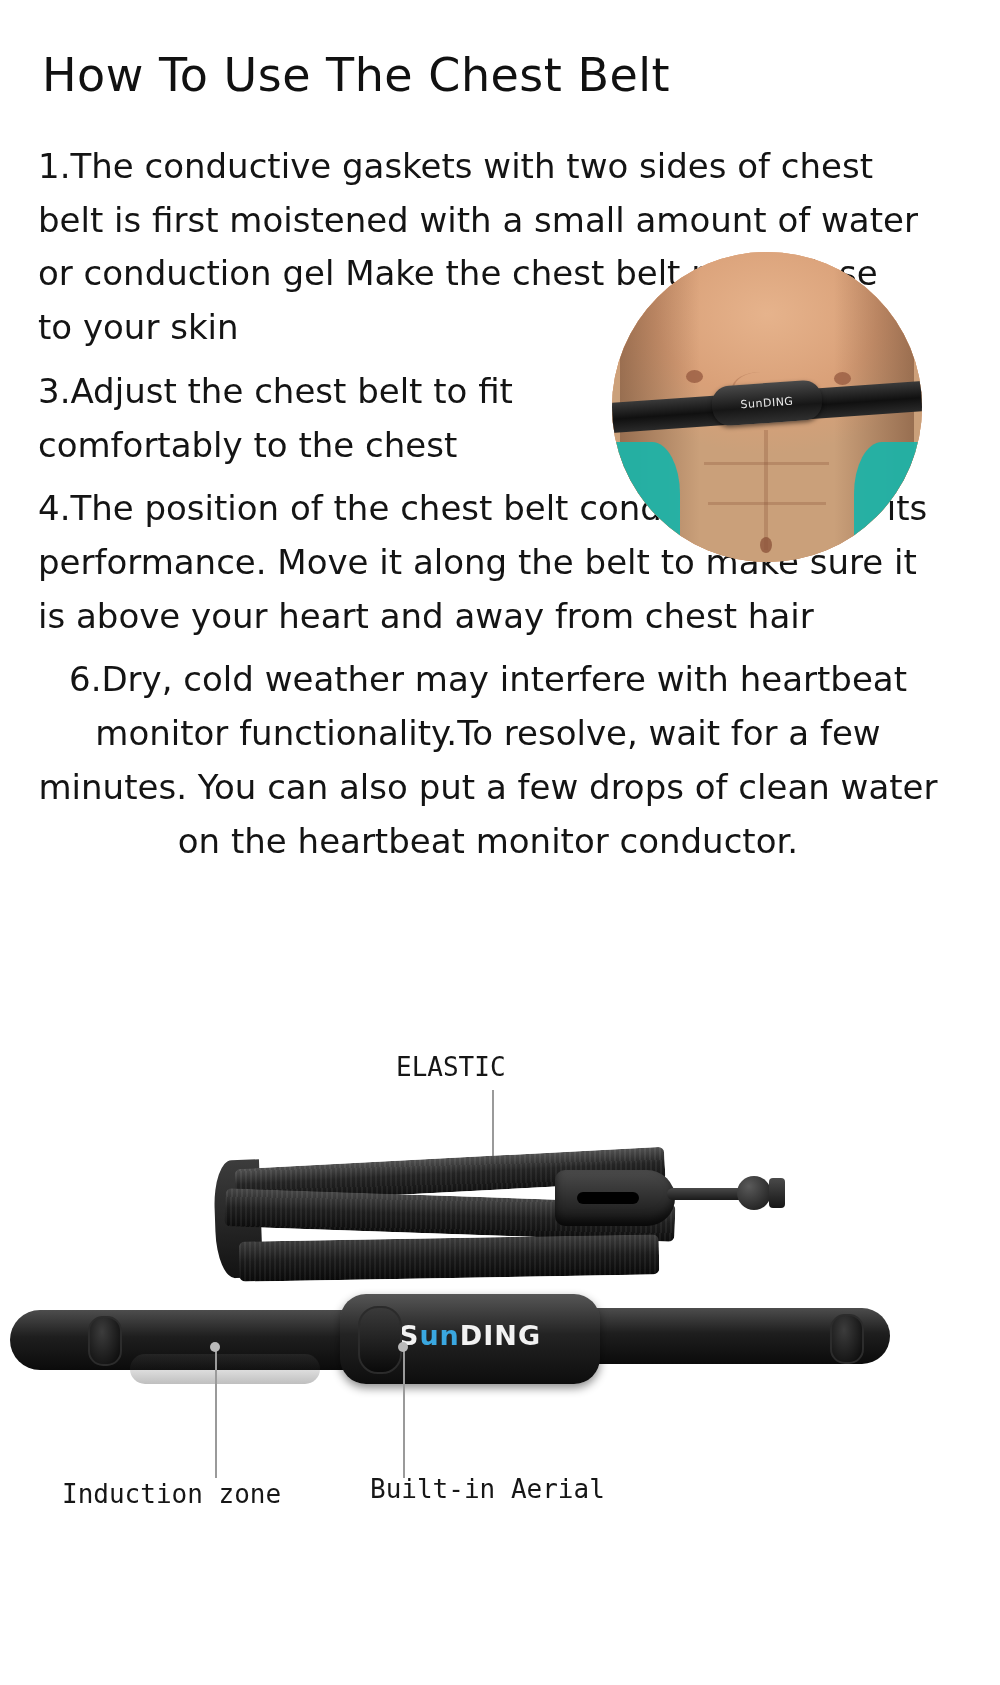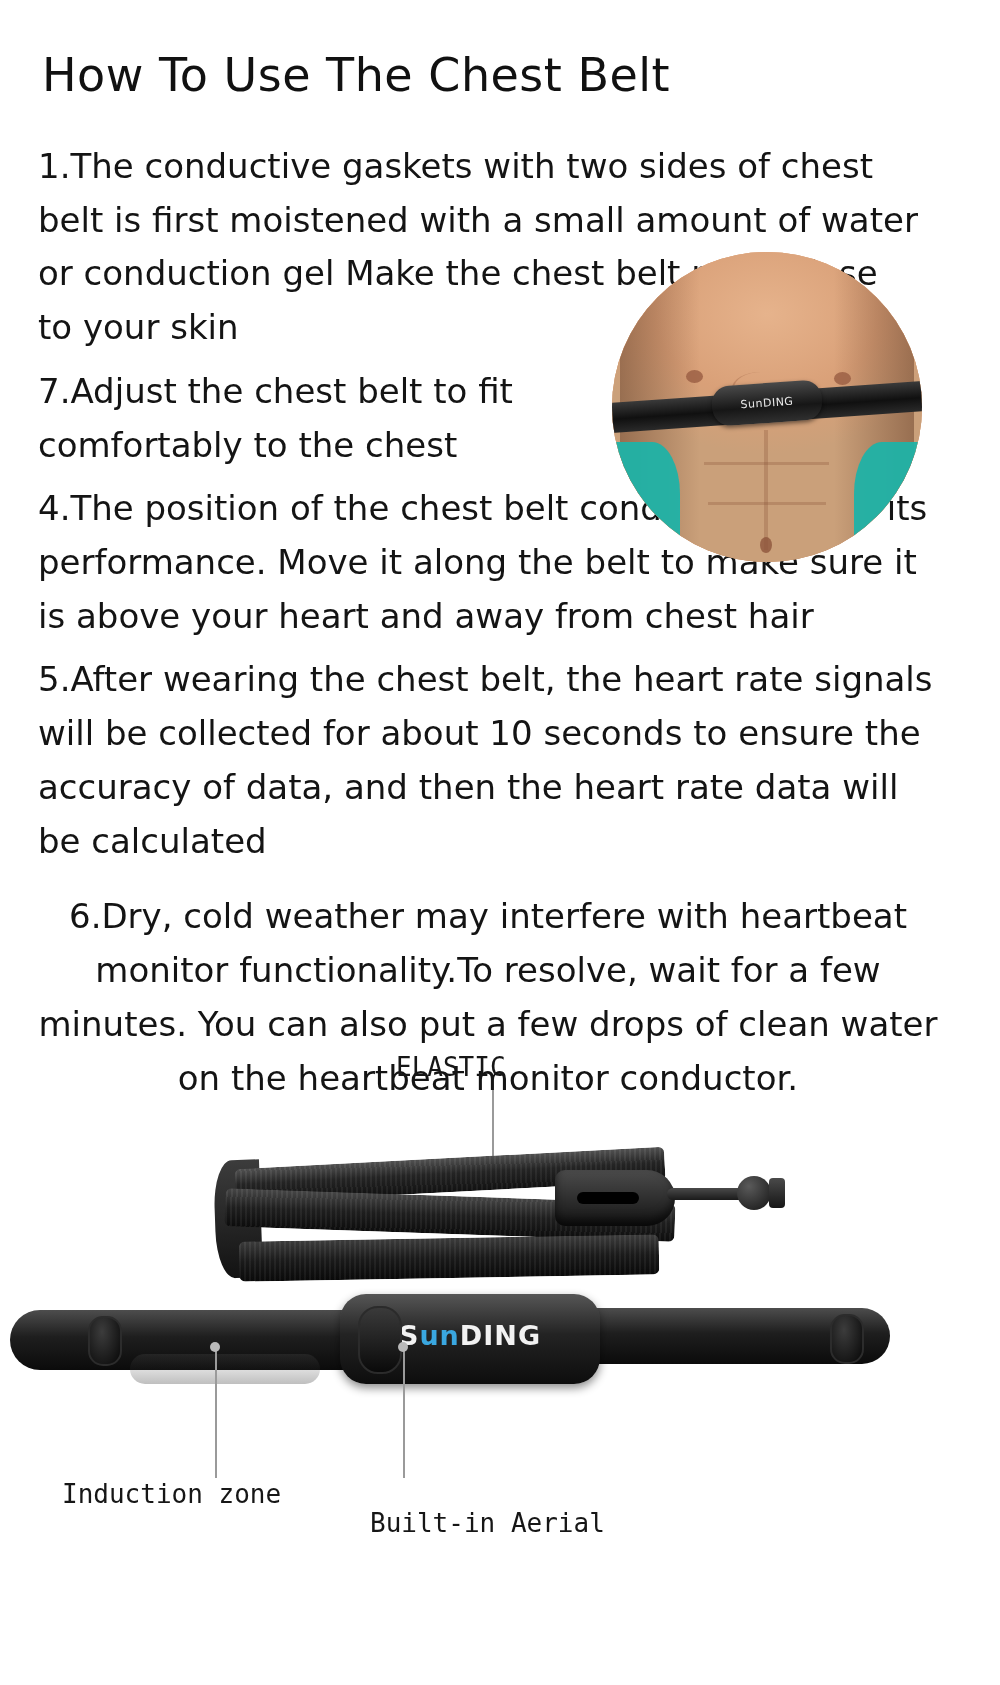--- a/index.html
+++ b/index.html
@@ -176,21 +176,21 @@
   }
   .callout-label {
     position: absolute;
     font-family: "DejaVu Sans Mono", monospace;
     font-size: 26px;
     color: #161616;
     white-space: nowrap;
   }
   .lbl-elastic { left: 396px; top: 22px; }
   .lbl-induction { left: 62px; top: 449px; }
-  .lbl-aerial { left: 370px; top: 478px; }
+  .lbl-aerial { left: 370px; top: 444px; }
   .leader {
     position: absolute;
     width: 1.5px;
     background: #9a9a9a;
   }
   .leader-elastic { left: 492px; top: 60px; height: 92px; }
   .leader-induction { left: 215px; top: 318px; height: 130px; }
   .leader-aerial { left: 403px; top: 318px; height: 130px; }
   .dot {
     position: absolute;
@@ -356,23 +356,22 @@
 </style>
 </head>
 <body>
 
 <div class="page">
 
   <div class="title">How To Use The Chest Belt</div>
 
   <div class="body-text">
     <p class="para p1">1.The conductive gaskets with two sides of chest belt is first moistened with a small amount of water or conduction gel  Make the chest belt more close to your skin</p>
-    <p class="para p3">7.Adjust the chest belt to fit comfortably to the chest</p>
+    <p class="para p3">3.Adjust the chest belt to fit comfortably to the chest</p>
     <p class="para p4">4.The position of the chest belt conductor affects its performance. Move it along the belt to make sure it is above your heart and away from chest hair</p>
-    <p class="para p5">5.After wearing the chest belt, the heart rate signals will be collected for about 10 seconds to ensure the accuracy of data, and then the heart rate data will be calculated</p>
     <p class="para p6">6.Dry, cold weather may interfere with heartbeat monitor functionality.To resolve, wait for a few minutes. You can also put a few drops of clean water on the heartbeat monitor conductor.</p>
   </div>
 
   <div class="photo">
     <div class="skin"></div>
     <div class="shadow-left"></div>
     <div class="shadow-right"></div>
     <div class="teal-left"></div>
     <div class="teal-right"></div>
     <div class="pec-line"></div>

